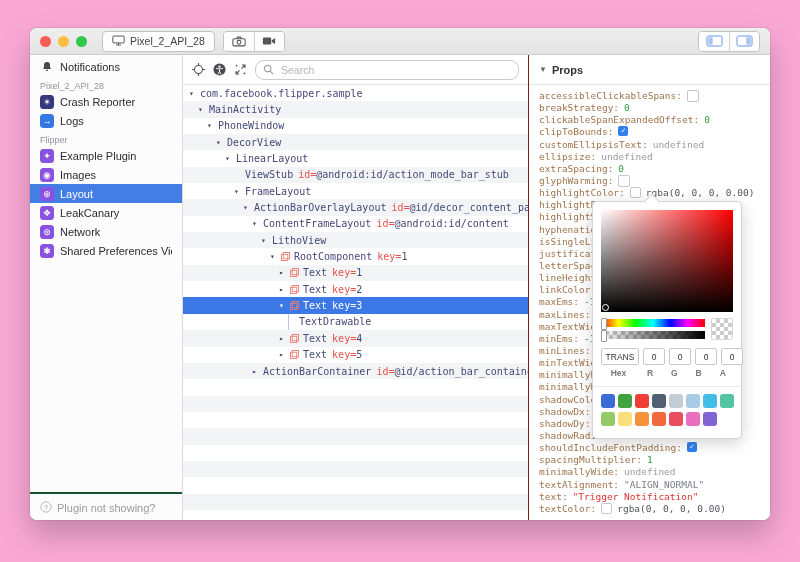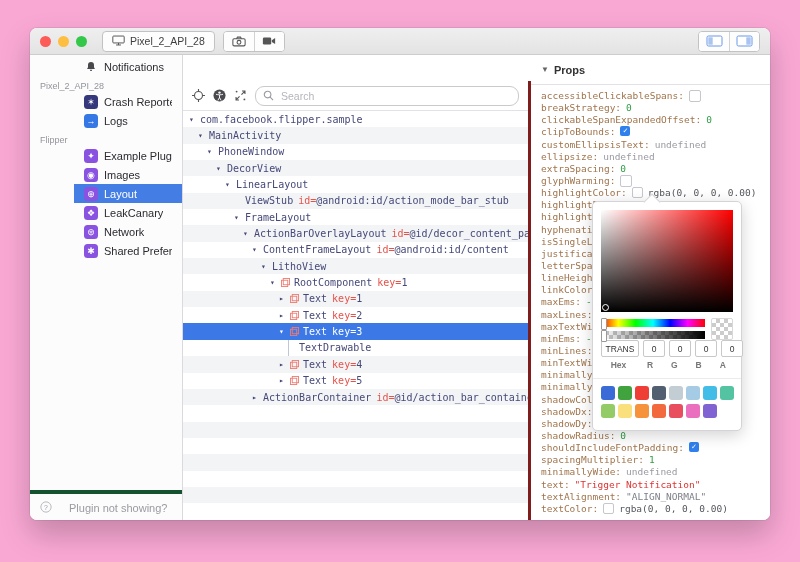--- a/index.html
+++ b/index.html
@@ -13,30 +13,30 @@
   .tab-btn{display:flex;align-items:center;gap:5px;background:#fdfdfd;border:1px solid #c2c2c2;border-radius:4px;
     height:19px;padding:0 9px;font-size:10.5px;color:#3f3f3f;margin-left:8px;cursor:default;}
   .seg{display:flex;margin-left:8px;border:1px solid #c2c2c2;border-radius:4px;overflow:hidden;background:#fdfdfd;}
   .seg .seg-btn{width:30px;height:19px;display:flex;align-items:center;justify-content:center;background:#fdfdfd;border:none;padding:0;}
   .seg .seg-btn + .seg-btn{border-left:1px solid #d2d2d2;}
   .tb-spacer{flex:1;}
   
   .main{display:flex;height:466px;}
   .sidebar{width:152px;flex:0 0 auto;border-right:1px solid #d9d9de;display:flex;flex-direction:column;background:#fcfcfd;}
   .sb-list{flex:1;padding-top:2px;overflow:hidden;}
-  .sb-item{height:19px;display:flex;align-items:center;gap:6px;padding:0 10px;font-size:11px;color:#2b2b30;cursor:default;margin-left:44px;}
+  .sb-item{height:19px;display:flex;align-items:center;gap:6px;padding:0 10px;font-size:11px;color:#2b2b30;cursor:default;}
   .sb-item.selected{background:#447de4;color:#fff;}
   .sb-glyph{width:14px;height:14px;border-radius:3.5px;color:#fff;font-size:9px;line-height:14px;text-align:center;flex:0 0 auto;}
   .sb-bell{width:14px;display:flex;justify-content:center;flex:0 0 auto;}
   .sb-label{white-space:nowrap;overflow:hidden;}
   .sb-section{font-size:9px;color:#93939b;padding:5px 10px 1px;}
-  .sb-footer{height:27px;border-top:4px solid #14532d;display:flex;align-items:center;gap:17px;padding:0 10px;
+  .sb-footer{height:27px;border-top:2px solid #14532d;display:flex;align-items:center;gap:5px;padding:0 10px;
     font-size:11px;color:#9a9aa0;flex:0 0 auto;}
   
-  .tree-panel{width:345px;flex:0 0 auto;border-right:3px solid #7f1d1d;display:flex;flex-direction:column;background:#fff;margin-top:26px;}
+  .tree-panel{width:345px;flex:0 0 auto;border-right:1px solid #7f1d1d;display:flex;flex-direction:column;background:#fff;}
   .panel-toolbar{height:29px;border-bottom:1px solid #e2e2e6;display:flex;align-items:center;padding:0 9px;gap:8px;flex:0 0 auto;}
   .tool-btn{display:flex;align-items:center;justify-content:center;background:none;border:none;padding:0;}
   .search{flex:1;height:18px;border:1px solid #c9c9ce;border-radius:9px;background:#fff;display:flex;align-items:center;gap:5px;padding:0 7px;}
   .search input{border:none;outline:none;flex:1;font-size:10.5px;color:#333;background:transparent;font-family:"Liberation Sans",sans-serif;}
   .search input::placeholder{color:#b4b4bc;}
   .tree{flex:1;overflow:hidden;font-family:"DejaVu Sans Mono",monospace;font-size:10px;color:#454878;}
   .t-row{height:16.35px;display:flex;align-items:center;padding-left:6px;white-space:nowrap;overflow:hidden;}
   .t-row.odd{background:#f3f4f6;}
   .t-row.sel{background:#3d79e6 !important;color:#fff;}
   .t-row.sel .t-attr,.t-row.sel .t-val{color:#fff;}
@@ -76,21 +76,21 @@
   .cp-col{flex:1;}
   .checker{background-image:
     linear-gradient(45deg,#ccc 25%,transparent 25%,transparent 75%,#ccc 75%),
     linear-gradient(45deg,#ccc 25%,transparent 25%,transparent 75%,#ccc 75%);
     background-size:8px 8px;background-position:0 0,4px 4px;background-color:#fff;}
   .cp-hue{height:8px;position:relative;background:linear-gradient(to right,#f00,#ff0,#0f0,#0ff,#00f,#f0f,#f00);margin-bottom:4px;}
   .cp-alpha{height:8px;position:relative;}
   .cp-alpha .fade{position:absolute;inset:0;background:linear-gradient(to right,rgba(0,0,0,0),#000);}
   .cp-thumb{position:absolute;left:0;top:-1px;width:4px;height:10px;background:#fff;border:1px solid #999;border-radius:1px;z-index:2;}
   .cp-preview{width:20px;height:20px;border:1px solid #d8d8d8;border-radius:2px;flex:0 0 auto;}
-  .cp-fields{display:flex;gap:4px;margin-top:0;}
+  .cp-fields{display:flex;gap:4px;margin-top:8px;}
   .cp-fields input{height:15px;border:1px solid #c8c8cc;border-radius:2px;font-size:8.5px;text-align:center;
     font-family:"Liberation Sans",sans-serif;color:#333;padding:0;width:20px;outline:none;box-sizing:content-box;}
   .cp-fields input.hex{width:36px;}
   .cp-labels{display:flex;gap:4px;margin-top:3px;font-size:8.5px;color:#777;}
   .cp-labels .lb{width:22px;text-align:center;font-weight:bold;}
   .cp-labels .lb.hex{width:38px;}
   .cp-div{border-top:1px solid #ebebee;margin:8px -8px 7px;}
   .cp-row{display:flex;gap:3px;margin-bottom:4px;}
   .cp-swatch{width:14px;height:14px;border-radius:3px;flex:0 0 auto;}
 </style>
@@ -665,28 +665,28 @@
     <span class="p-name">spacingMultiplier:</span>
 
     <span class="p-val v-number">1</span>
   </div>
             <div class="p-row">
     <span class="p-name">minimallyWide:</span>
 
     <span class="p-val v-undefined">undefined</span>
   </div>
             <div class="p-row">
+    <span class="p-name">textAlignment:</span>
+
+    <span class="p-val v-enum">"ALIGN_NORMAL"</span>
+  </div>
+            <div class="p-row">
     <span class="p-name">text:</span>
 
     <span class="p-val v-string">"Trigger Notification"</span>
-  </div>
-            <div class="p-row">
-    <span class="p-name">textAlignment:</span>
-
-    <span class="p-val v-enum">"ALIGN_NORMAL"</span>
   </div>
             <div class="p-row">
     <span class="p-name">textColor:</span>
 
     <span class="p-swatch"></span>
     <span class="p-val v-color">rgba(0, 0, 0, 0.00)</span>
   </div>
           </div>
       </div>
     </div>

